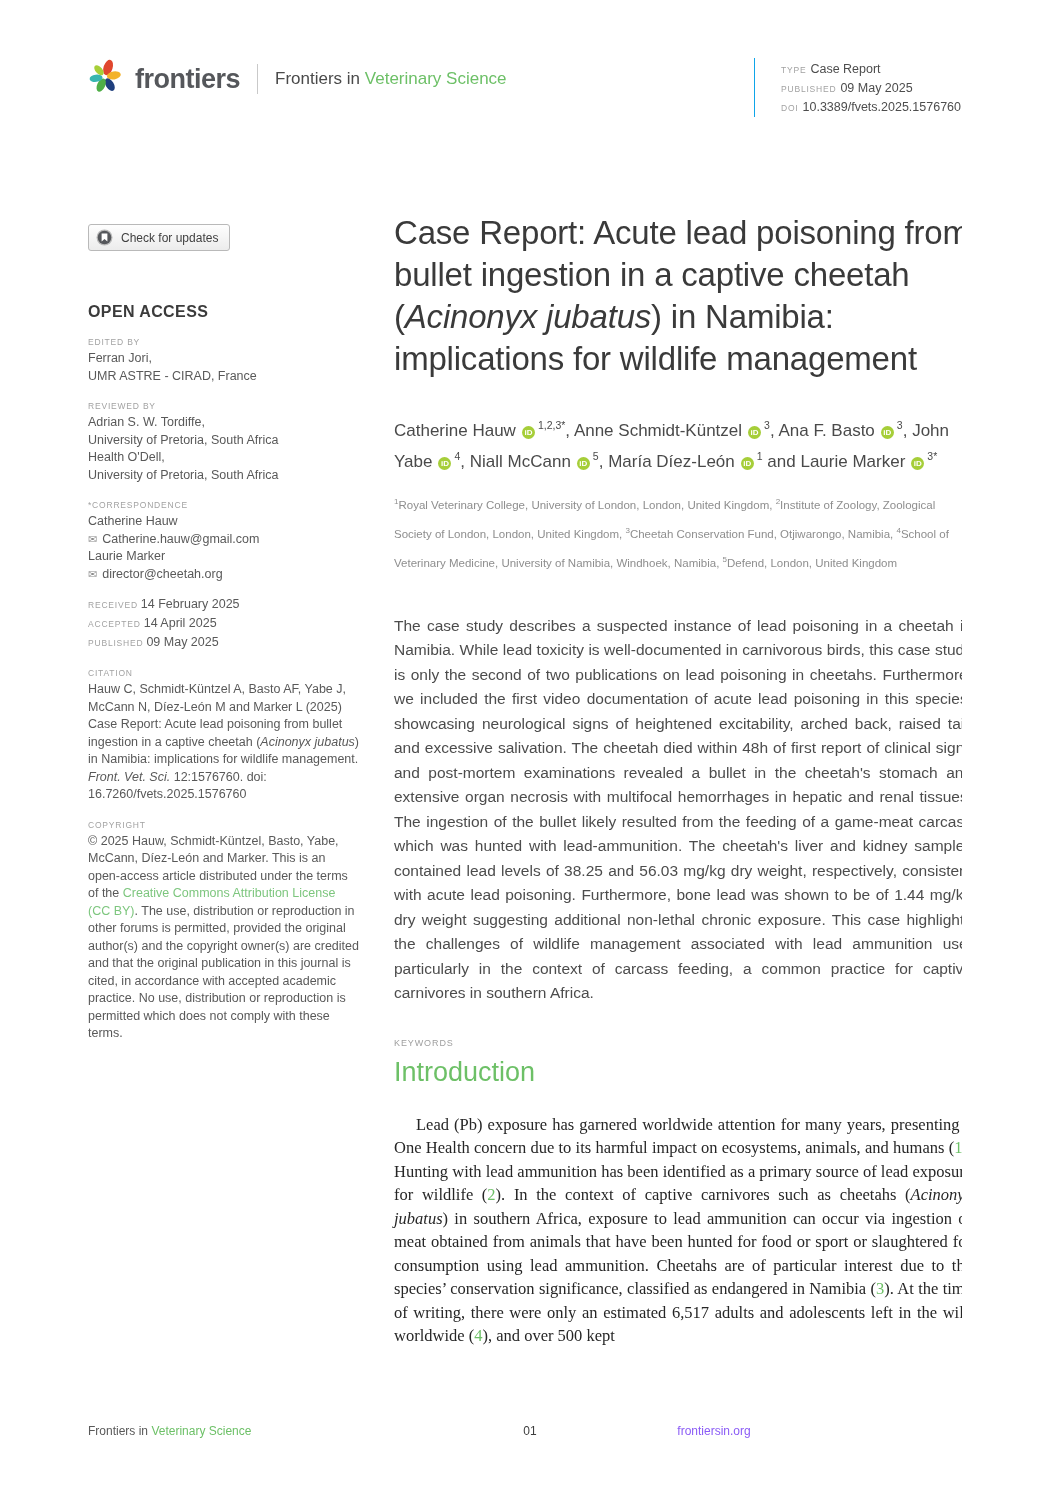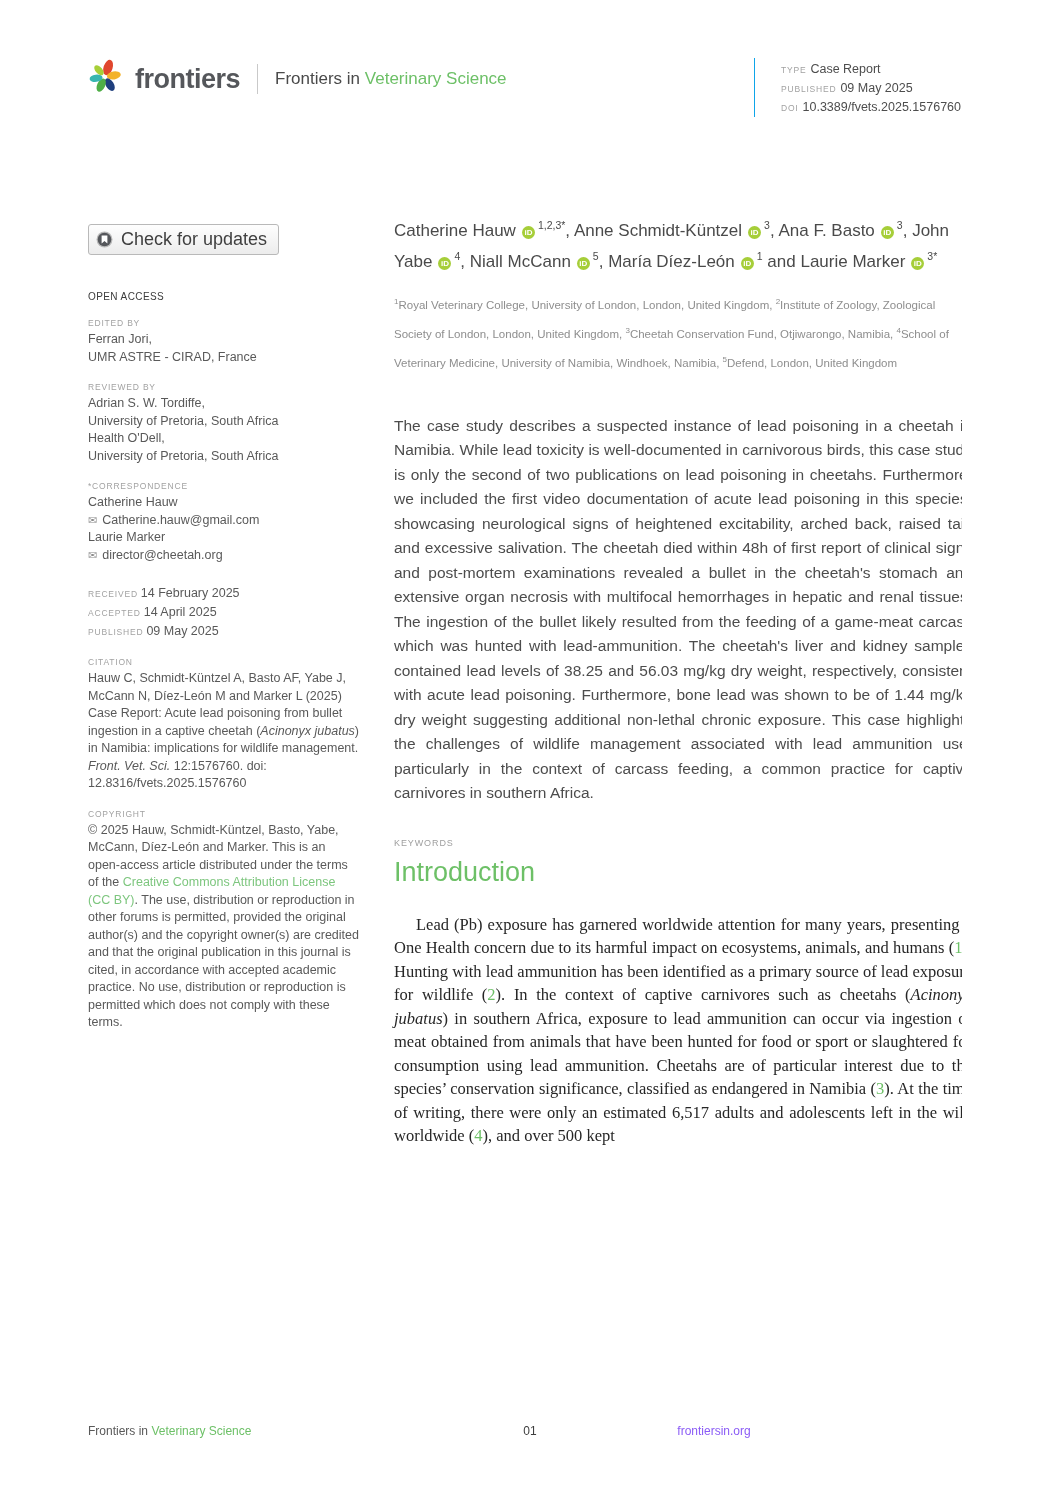--- a/index.html
+++ b/index.html
@@ -14,22 +14,22 @@
   .lockup-divider { width:1px; height:30px; background:#c9c9c9; margin:0 4px; }
   .journal-line { font-size:17px; color:#4a4a4a; }
   .journal-line .green { color:#6dc067; }
   .header-meta { border-left:1px solid #0ea5e9; padding-left:26px; min-width:218px; padding-top:2px; }
   .meta-row { font-size:12.5px; color:#4d4d4d; line-height:18px; }
   .meta-label { font-size:8.5px; color:#a2a2a2; letter-spacing:0.8px; margin-right:4px; }
 
   
   .sidebar { position:absolute; left:88px; top:224px; width:272px; }
   .check-btn { display:inline-flex; align-items:center; gap:8px; border:1px solid #b9b9b9; border-radius:3px; background:linear-gradient(#fefefe,#ececec); padding:4px 11px 4px 7px; cursor:pointer; }
-  .check-btn span { font-size:18px; color:#3f3f3f; }
-  .open-access { margin-top:36px; font-size:10px; font-weight:normal; letter-spacing:0.4px; color:#3b3b3b; }
+  .check-btn span { font-size:12px; color:#3f3f3f; }
+  .open-access { margin-top:52px; font-size:16px; font-weight:bold; letter-spacing:0.4px; color:#3b3b3b; }
   .side-label { font-size:8.5px; color:#a2a2a2; letter-spacing:0.8px; margin-top:16px; margin-bottom:3px; }
   .side-text { font-size:12.5px; color:#595959; line-height:17.5px; }
   .email-row { display:flex; align-items:baseline; gap:5px; font-size:12.5px; color:#595959; line-height:17.5px; }
   .email-icon { font-size:11px; color:#8b8b8b; }
   .date-row { font-size:12.5px; color:#595959; line-height:18px; }
   .date-row .side-inline-label { font-size:8.5px; color:#a2a2a2; letter-spacing:0.8px; margin-right:3px; }
   .green-link { color:#7dc67e; cursor:pointer; }
   .side-text i { font-style:italic; }
 
   
@@ -115,35 +115,36 @@
     <div class="email-row">
       <span class="email-icon">✉</span>
       <span>Catherine.hauw@gmail.com</span>
     </div>
     <div class="side-text">Laurie Marker</div>
     <div class="email-row">
       <span class="email-icon">✉</span>
       <span>director@cheetah.org</span>
     </div>
 
-    <div style="margin-top:20px;">
+    <div style="margin-top:12px;">
       <div class="date-row"><span class="side-inline-label">RECEIVED</span><span>14 February 2025</span></div>
       <div class="date-row"><span class="side-inline-label">ACCEPTED</span><span>14 April 2025</span></div>
       <div class="date-row"><span class="side-inline-label">PUBLISHED</span><span>09 May 2025</span></div>
     </div>
 
     <div class="side-label">CITATION</div>
-    <div class="side-text"><span>Hauw C, Schmidt-Küntzel A, Basto AF, Yabe J, McCann N, Díez-León M and Marker L (2025) Case Report: Acute lead poisoning from bullet ingestion in a captive cheetah (</span><i>Acinonyx jubatus</i><span>) in Namibia: implications for wildlife management. </span><i>Front. Vet. Sci.</i><span> 12:1576760. doi: 12.8316/fvets.2025.1576760</span></div>
+    <div class="side-text"><span>Hauw C, Schmidt-Küntzel A, Basto AF, Yabe J, McCann N, Díez-León M and Marker L (2025) Case Report: Acute lead poisoning from bullet ingestion in a captive cheetah (</span><i>Acinonyx jubatus</i><span>) in Namibia: implications for wildlife management. </span><i>Front. Vet. Sci.</i><span> 12:1576760. doi: 16.7260/fvets.2025.1576760</span></div>
 
     <div class="side-label">COPYRIGHT</div>
     <div class="side-text"><span>© 2025  Hauw, Schmidt-Küntzel, Basto, Yabe, McCann, Díez-León and Marker. This is an open-access article distributed under the terms of the </span><span class="green-link">Creative Commons Attribution License (CC BY)</span><span>. The use, distribution or reproduction in other forums is permitted, provided the original author(s) and the copyright owner(s) are credited and that the original publication in this journal is cited, in accordance with accepted academic practice. No use, distribution or reproduction is permitted which does not comply with these terms.</span></div>
   </div>
 
   <div class="main">
 
+    <h1 class="title"><span>Case Report: Acute lead poisoning from bullet ingestion in a captive cheetah (</span><i>Acinonyx jubatus</i><span>) in Namibia: implications for wildlife management</span></h1>
 
     <div class="authors">
       <span><span>Catherine Hauw</span><span class="orcid">iD</span><sup>1,2,3*</sup><span>, </span></span><span><span>Anne Schmidt-Küntzel</span><span class="orcid">iD</span><sup>3</sup><span>, </span></span><span><span>Ana F. Basto</span><span class="orcid">iD</span><sup>3</sup><span>, </span></span><span><span>John Yabe</span><span class="orcid">iD</span><sup>4</sup><span>, </span></span><span><span>Niall McCann</span><span class="orcid">iD</span><sup>5</sup><span>, </span></span><span><span>María Díez-León</span><span class="orcid">iD</span><sup>1</sup><span> and </span></span><span><span>Laurie Marker</span><span class="orcid">iD</span><sup>3*</sup></span>
     </div>
 
     <div class="affiliations"><sup>1</sup><span>Royal Veterinary College, University of London, London, United Kingdom, </span><sup>2</sup><span>Institute of Zoology, Zoological Society of London, London, United Kingdom, </span><sup>3</sup><span>Cheetah Conservation Fund, Otjiwarongo, Namibia, </span><sup>4</sup><span>School of Veterinary Medicine, University of Namibia, Windhoek, Namibia, </span><sup>5</sup><span>Defend, London, United Kingdom</span></div>
 
     <div class="abstract">The case study describes a suspected instance of lead poisoning in a cheetah in Namibia. While lead toxicity is well-documented in carnivorous birds, this case study is only the second of two publications on lead poisoning in cheetahs. Furthermore, we included the first video documentation of acute lead poisoning in this species, showcasing neurological signs of heightened excitability, arched back, raised tail, and excessive salivation. The cheetah died within 48h of first report of clinical signs and post-mortem examinations revealed a bullet in the cheetah's stomach and extensive organ necrosis with multifocal hemorrhages in hepatic and renal tissues. The ingestion of the bullet likely resulted from the feeding of a game-meat carcass which was hunted with lead-ammunition. The cheetah's liver and kidney samples contained lead levels of 38.25 and 56.03 mg/kg dry weight, respectively, consistent with acute lead poisoning. Furthermore, bone lead was shown to be of 1.44 mg/kg dry weight suggesting additional non-lethal chronic exposure. This case highlights the challenges of wildlife management associated with lead ammunition use, particularly in the context of carcass feeding, a common practice for captive carnivores in southern Africa.</div>
 
     <div class="kw-label">KEYWORDS</div>

